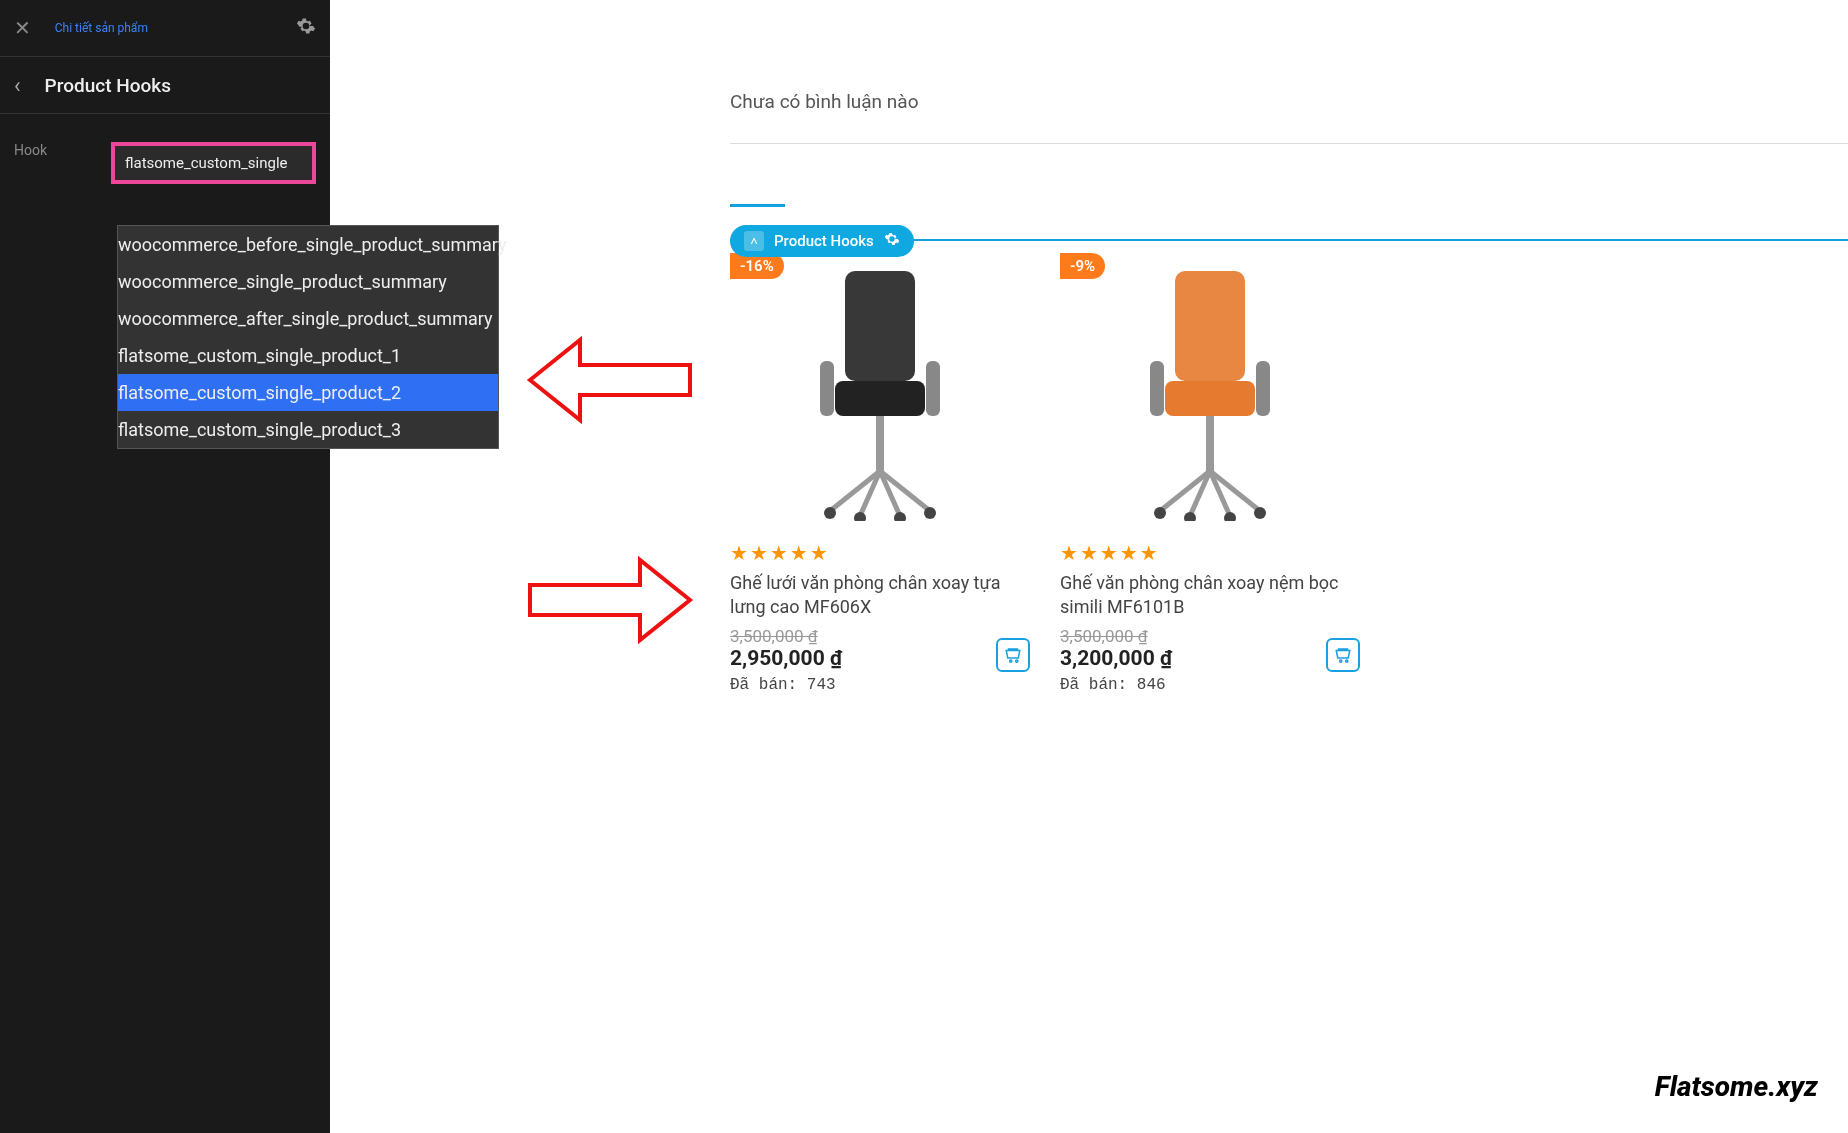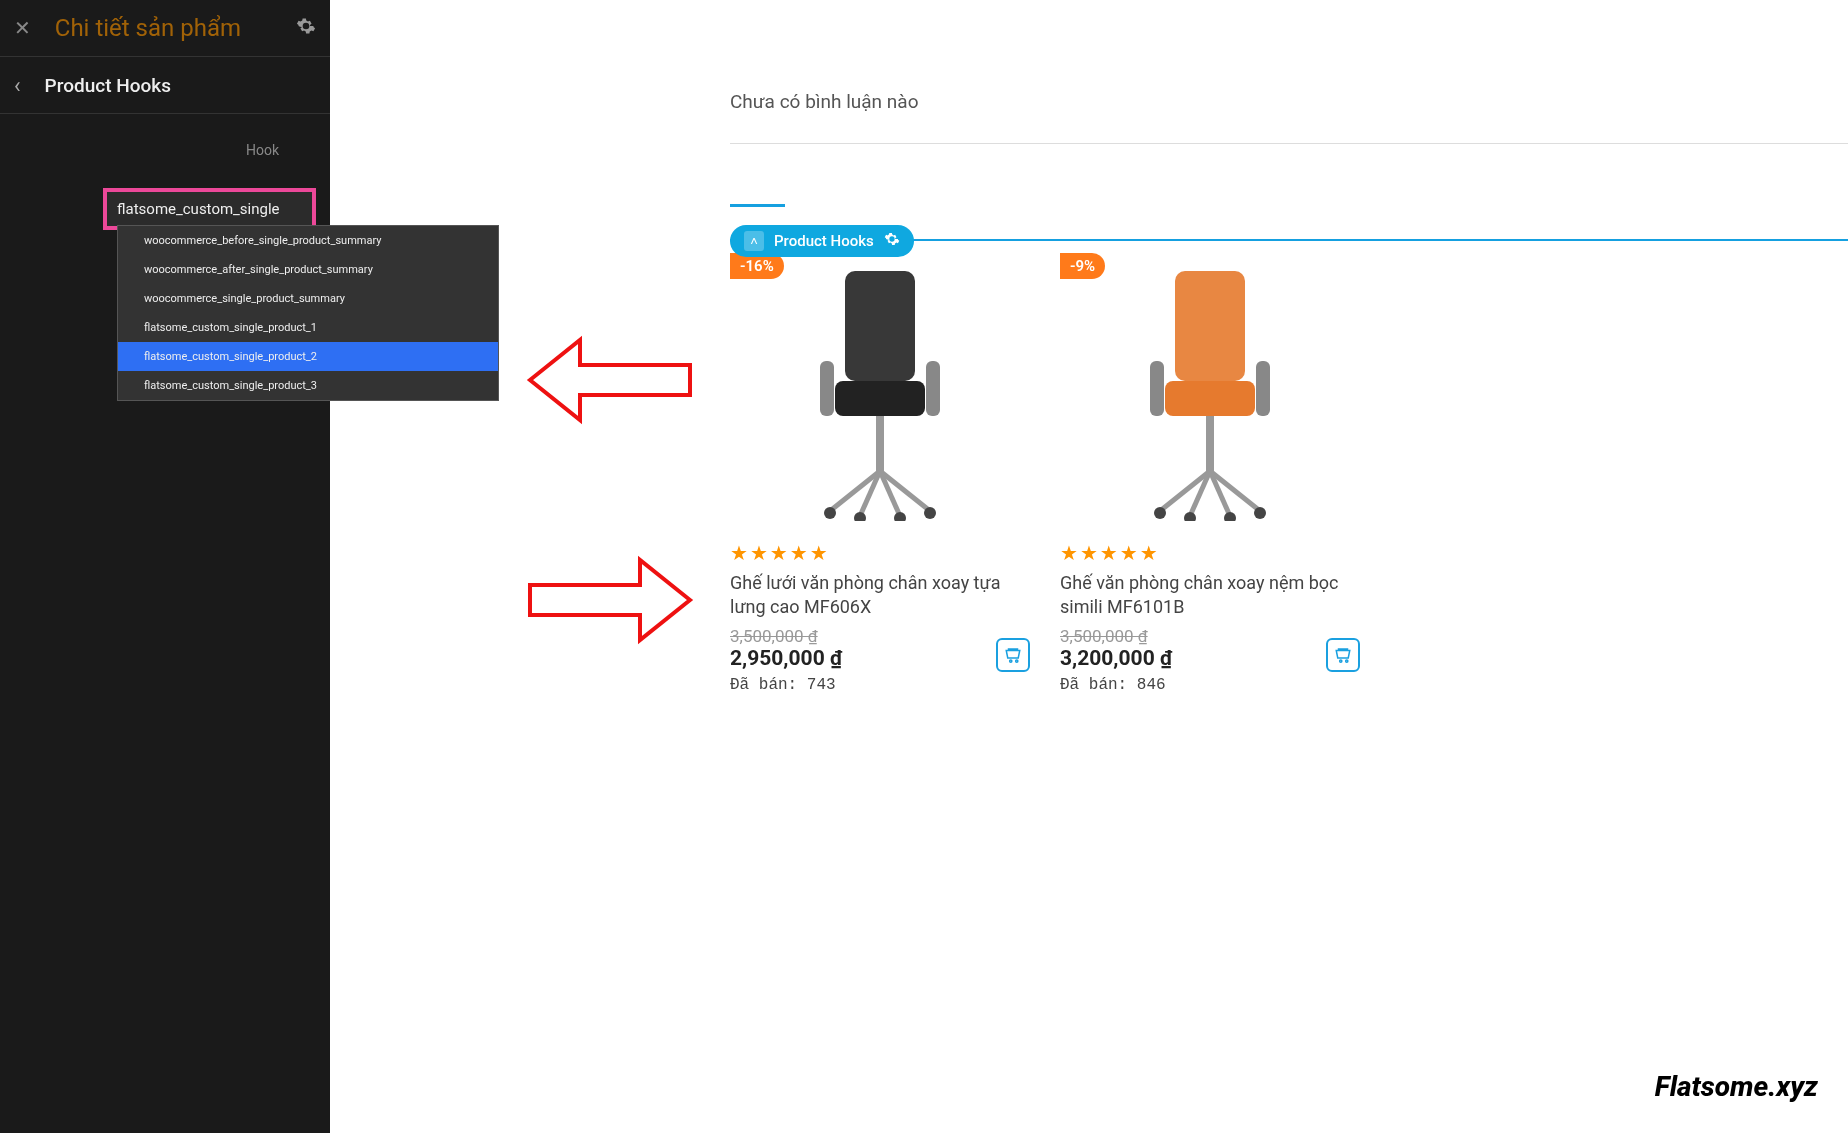--- a/index.html
+++ b/index.html
@@ -1,30 +1,30 @@
 <!DOCTYPE html>
 <html><head>
 <meta charset="utf-8">
 <style>
   html,body{margin:0;padding:0;height:100%;font-family:-apple-system,BlinkMacSystemFont,"Segoe UI",Roboto,sans-serif;background:#f5f5f5;}
   .app{display:flex;height:100vh;position:relative;}
   .sidebar{width:330px;background:#1a1a1a;color:#ccc;display:flex;flex-direction:column;position:relative;z-index:10;}
   .sb-top{display:flex;align-items:center;height:56px;padding:0 14px;border-bottom:1px solid #333;}
   .close-x{color:#888;font-size:20px;cursor:pointer;}
-  .sb-title{flex:1;margin-left:24px;font-size:24px;color:#a16207;}
+  .sb-title{flex:1;margin-left:24px;font-size:12px;color:#3b82f6;}
   .gear{color:#999;}
   .sb-sub{display:flex;align-items:center;height:56px;padding:0 14px;border-bottom:1px solid #333;}
   .back-ch{color:#aaa;font-size:22px;cursor:pointer;}
   .sub-title{flex:1;margin-left:24px;font-size:19px;color:#eee;font-weight:500;}
   .sb-body{padding:28px 14px;}
-  .hook-row{display:flex;align-items:flex-end;gap:30px;flex-direction:column;}
+  .hook-row{display:flex;align-items:flex-start;gap:30px;}
   .hook-label{color:#888;font-size:14px;width:70px;}
   .hook-select{background:#2b2b2b;color:#eee;border:4px solid #ec4899;padding:8px 10px;font-size:15px;width:185px;overflow:hidden;white-space:nowrap;cursor:pointer;}
   .dropdown{position:absolute;top:225px;left:117px;width:380px;background:#333;border:1px solid #555;z-index:50;}
-  .dd-item{padding:8px 26px;font-size:11px;color:#eee;cursor:pointer;white-space:nowrap;}
+  .dd-item{padding:8px 0;font-size:18px;color:#eee;cursor:pointer;white-space:nowrap;}
   .dd-item.sel{background:#2e6ff3;}
   .preview{flex:1;background:#fff;position:relative;overflow:hidden;}
   .preview-inner{padding:20px 0 0 400px;}
   .comment-note{font-size:19px;color:#555;margin:70px 0 30px 0;}
   .divider{border-top:1px solid #ddd;margin:20px 0 60px 0;}
   .section-title{font-size:23px;color:#555;letter-spacing:0.5px;margin-bottom:4px;}
   .section-underline{height:3px;width:55px;background:#15a0e0;margin-bottom:18px;}
   .product-hooks-badge{display:inline-flex;align-items:center;gap:10px;background:#0fa8e0;color:#fff;border-radius:22px;padding:6px 14px;font-size:15px;font-weight:500;position:relative;z-index:5;}
   .ph-badge-ch{background:rgba(255,255,255,0.25);border-radius:3px;width:20px;height:20px;display:flex;align-items:center;justify-content:center;font-size:13px;}
   .products{display:flex;gap:30px;margin-top:-18px;border-top:2px solid #15a0e0;padding-top:0;}
@@ -63,22 +63,22 @@
     <div class="sb-body">
       <div class="hook-row">
         <span class="hook-label">Hook</span>
         <div class="hook-select">flatsome_custom_single</div>
       </div>
     </div>
   </div>
 
   <div class="dropdown" id="dropdown">
       <div class="dd-item">woocommerce_before_single_product_summary</div>
+      <div class="dd-item">woocommerce_single_product_summary</div>
       <div class="dd-item">woocommerce_after_single_product_summary</div>
-      <div class="dd-item">woocommerce_single_product_summary</div>
       <div class="dd-item">flatsome_custom_single_product_1</div>
       <div class="dd-item sel">flatsome_custom_single_product_2</div>
       <div class="dd-item">flatsome_custom_single_product_3</div>
     </div>
 
   <div class="preview">
     <div class="preview-inner">
       <div class="comment-note">Chưa có bình luận nào</div>
       <div class="divider"></div>
       <div class="section-underline"></div>

